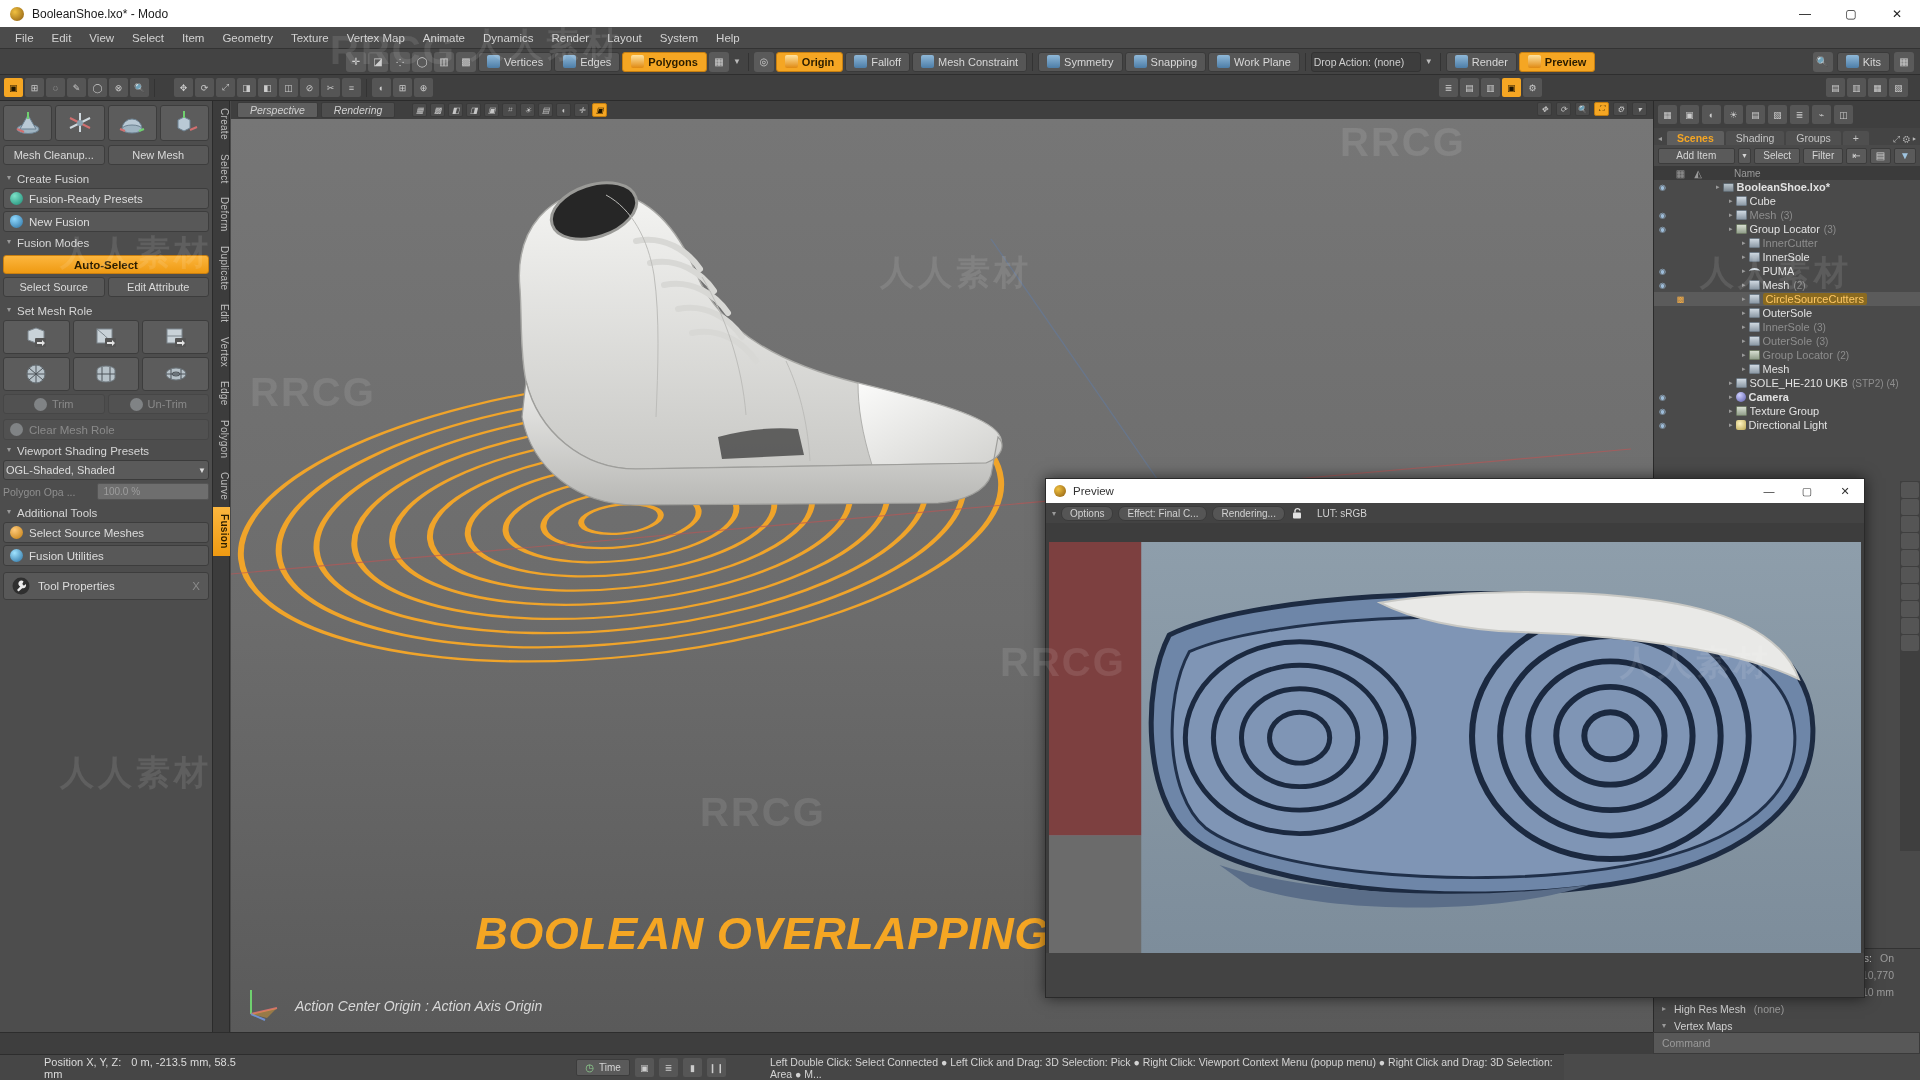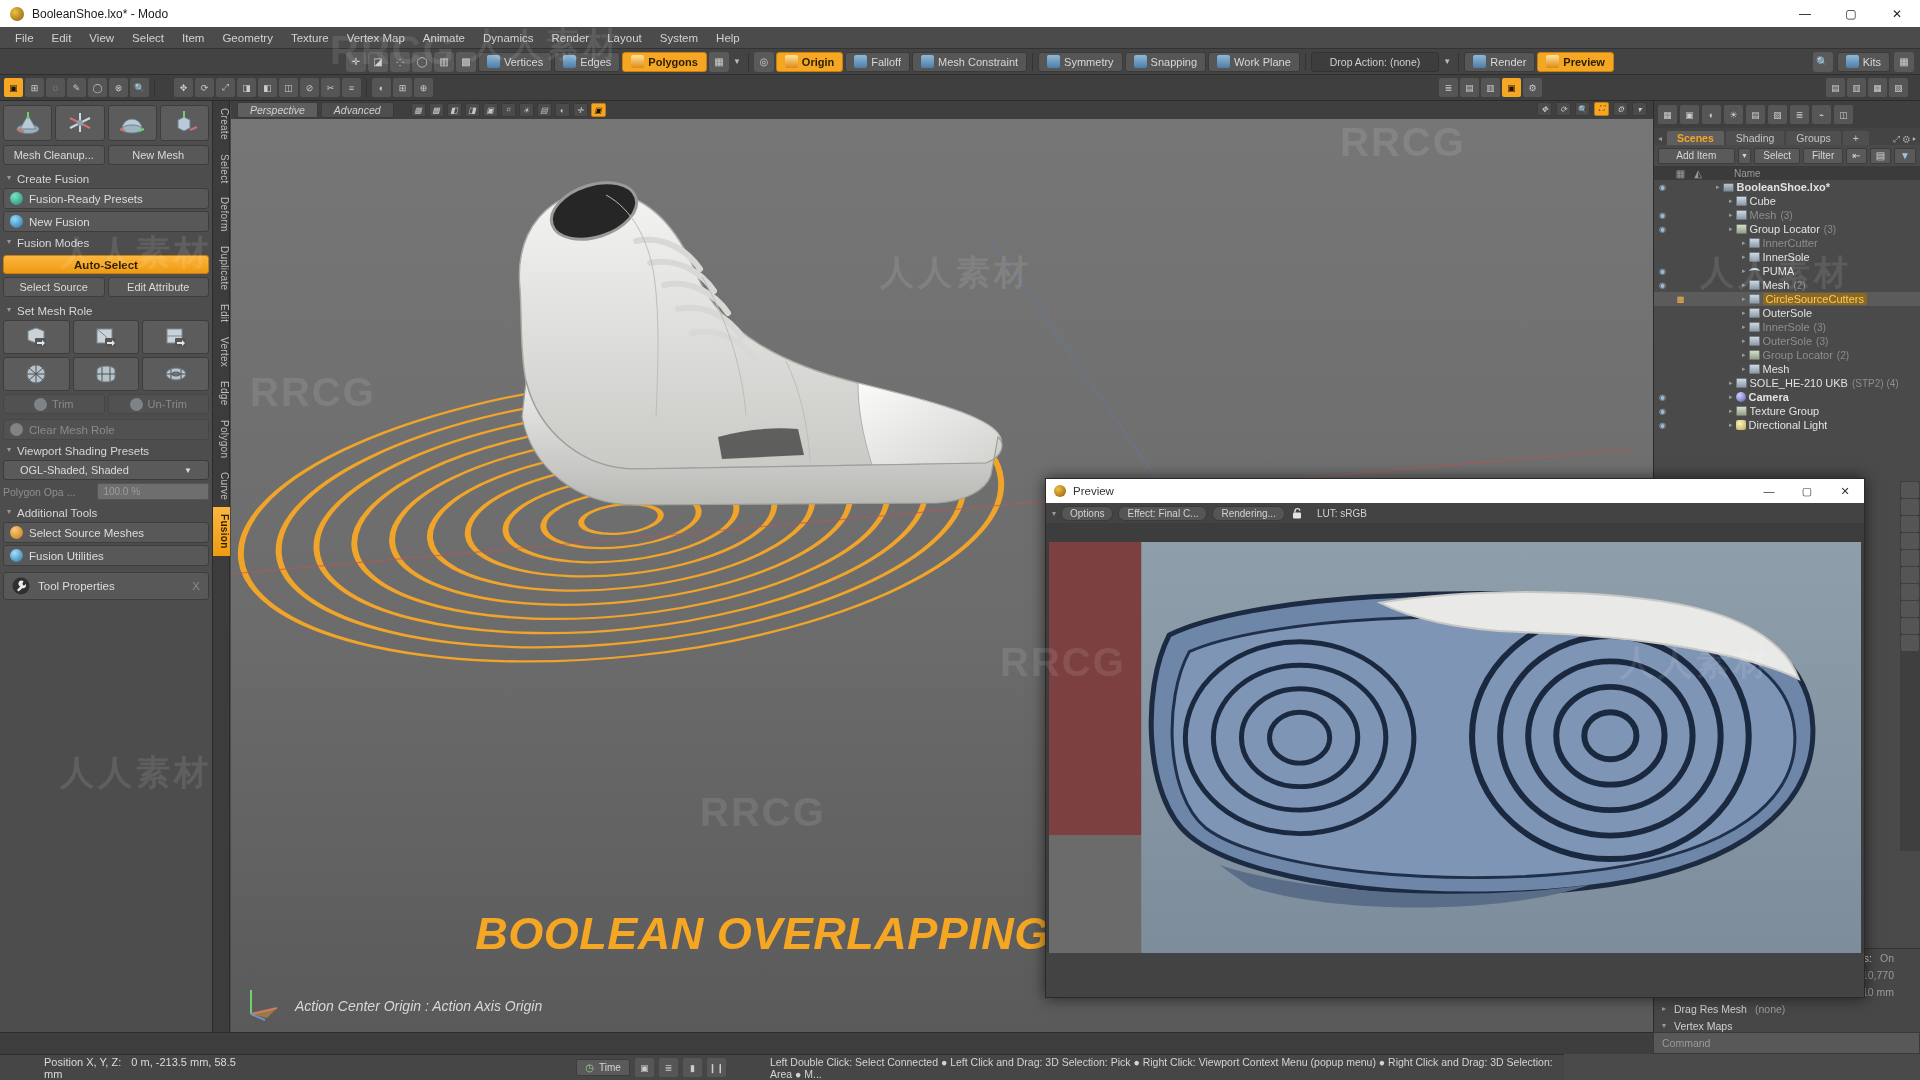--- a/index.html
+++ b/index.html
@@ -32,21 +32,21 @@
   .tb-chip { height:20px; border-radius:3px; background:#565656; color:#d8d8d8;
     display:flex; align-items:center; gap:4px; padding:0 8px; font-size:11px;
     border:1px solid #3a3a3a; white-space:nowrap; }
   .tb-chip .g { width:13px; height:13px; border-radius:2px;
     background:linear-gradient(#8fb8d8,#4d7ea8); }
   .tb-chip.on { background:#f5a623; color:#2a1d00; border-color:#c77f10; font-weight:bold; }
   .tb-chip.on .g { background:linear-gradient(#ffe3a0,#e08a12); }
   .tb-sep { width:1px; height:18px; background:#333; margin:0 3px; }
   .tb-drop { height:20px; min-width:110px; border-radius:3px; background:#3d3d3d;
     border:1px solid #333; color:#cfcfcf; font-size:10.5px; display:flex; align-items:center;
-    padding:0 18px; }
+    padding:0 2px; }
   .tb-caret { width:12px; height:20px; display:flex; align-items:center; justify-content:center;
     font-size:8px; color:#bbb; }
   .tb-right { margin-left:auto; display:flex; align-items:center; gap:4px; padding-right:6px; }
 
   
   .toolbar2 { position:absolute; left:0; top:75px; width:1920px; height:26px;
     background:#3f3f3f; border-bottom:1px solid #2b2b2b; display:flex; align-items:center;
     padding-left:4px; gap:2px; }
   .t2 { width:19px; height:19px; border-radius:2px; background:#555; color:#ccc;
     font-size:9px; display:flex; align-items:center; justify-content:center; }
@@ -70,21 +70,21 @@
     font-size:11.5px; margin-bottom:2px; }
   .dot { width:13px; height:13px; border-radius:50%; flex:none; }
   .orange-bar { height:19px; background:linear-gradient(#fcb63e,#ef9a12); border:1px solid #c87f10;
     border-radius:3px; color:#2b1d00; font-size:11.5px; font-weight:bold;
     display:flex; align-items:center; justify-content:center; margin:3px 0; }
   .grid3 { display:flex; gap:3px; margin-bottom:3px; }
   .g3 { flex:1; height:34px; background:#5c5c5c; border:1px solid #3d3d3d; border-radius:3px;
     display:flex; align-items:center; justify-content:center; }
   .dim { opacity:.42; }
   .combo { height:20px; background:#5a5a5a; border:1px solid #3b3b3b; border-radius:3px;
-    color:#dcdcdc; font-size:11px; display:flex; align-items:center; padding:0 16px;
+    color:#dcdcdc; font-size:11px; display:flex; align-items:center; padding:0 2px;
     justify-content:space-between; margin-bottom:3px; }
   .fieldrow { display:flex; align-items:center; gap:22px; margin-bottom:4px; }
   .fieldrow .lbl { font-size:10.5px; color:#8e8e8e; white-space:nowrap; }
   .fieldrow .val { flex:1; height:17px; background:#6e6e6e; border:1px solid #555;
     border-radius:2px; font-size:10px; color:#9d9d9d; display:flex; align-items:center;
     padding-left:5px; }
   .toolprops { height:28px; background:#585858; border:1px solid #3d3d3d; border-radius:3px;
     display:flex; align-items:center; gap:8px; padding:0 8px; color:#dcdcdc; font-size:11.5px;
     margin-top:6px; }
 
@@ -497,21 +497,21 @@
     <div class="vtab">Vertex</div>
     <div class="vtab">Edge</div>
     <div class="vtab">Polygon</div>
     <div class="vtab">Curve</div>
     <div class="vtab acc">Fusion</div>
   </div>
 
   <div class="viewport">
     <div class="vp-tabs">
       <div class="vp-tab sel">Perspective</div>
-      <div class="vp-tab">Advanced</div>
+      <div class="vp-tab">Rendering</div>
       <div class="vp-icons">
         <div class="vpi">▦</div>
         <div class="vpi">▩</div>
         <div class="vpi">◧</div>
         <div class="vpi">◨</div>
         <div class="vpi">▣</div>
         <div class="vpi">⌗</div>
         <div class="vpi">☀</div>
         <div class="vpi">▤</div>
         <div class="vpi">◐</div>
@@ -856,21 +856,21 @@
       </div>
       <div class="rpb-row" style="justify-content:flex-end;padding-right:26px">
         <span>GL:</span>
         <span class="v">410,770</span>
       </div>
       <div class="rpb-row" style="justify-content:flex-end;padding-right:26px">
         <span class="v">10 mm</span>
       </div>
       <div class="rpb-row">
         <span style="color:#9a9a9a;font-size:8px">▸</span>
-        <span>Drag Res Mesh</span>
+        <span>High Res Mesh</span>
         <span class="v">(none)</span>
       </div>
       <div class="rpb-row">
         <span style="color:#9a9a9a;font-size:8px">▾</span>
         <span>Vertex Maps</span>
       </div>
     </div>
   </div>
 
   <div class="preview">

